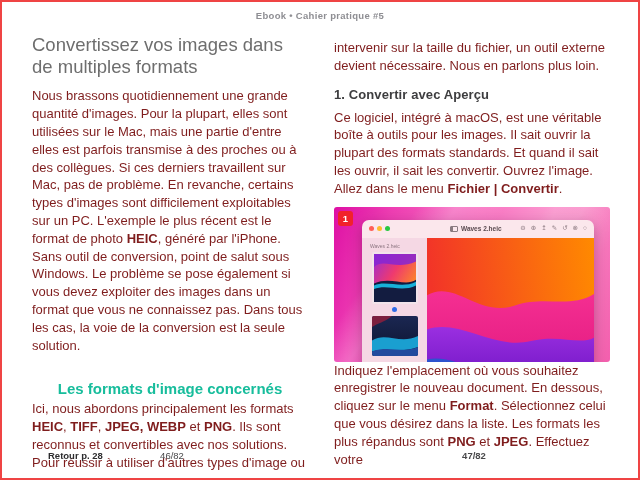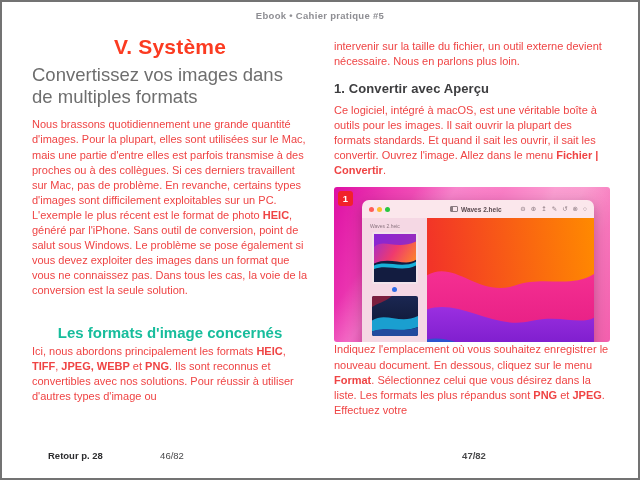--- a/index.html
+++ b/index.html
@@ -1,29 +1,29 @@
 <!DOCTYPE html>
 <html><head>
 <meta charset="utf-8">
 <style>
   * { margin:0; padding:0; box-sizing:border-box; }
   html,body { width:640px; height:480px; }
   body { font-family:"Liberation Sans", sans-serif; background:#fff; }
 
-  .page { width:640px; height:480px; border:2px solid #737373; background:#fff; position:relative; overflow:hidden; }
+  .page { width:640px; height:480px; border:2px solid #ef4444; background:#fff; position:relative; overflow:hidden; }
 
   .reader-header { position:absolute; top:8px; left:0; right:0; text-align:center;
     font-size:9.5px; font-weight:bold; color:#8e8e93; letter-spacing:.3px; }
 
   .spread { position:absolute; top:32px; left:30px; right:28px; display:flex; gap:26px; }
   .col { width:276px; }
 
   h1.chapter { color:#fb3b21; font-size:21px; text-align:center; margin:1px 0 5px; letter-spacing:.2px; }
   h2.subtitle { color:#6e6e6e; font-size:18.5px; font-weight:normal; text-align:left; line-height:1.2; margin-bottom:9px; }
-  p.body { font-size:11px; line-height:1.37; color:#ef4444; }
+  p.body { font-size:13px; line-height:1.37; color:#7f1d1d; }
   p.body .b { font-weight:bold; }
   h3.section { color:#17bd9c; font-size:15px; text-align:center; margin:26px 0 3px; }
   h4.sub { color:#3d3d3f; font-size:13px; margin:12px 0 7px; letter-spacing:.1px; }
   .col.right { padding-top:5px; }
 
   
   .shot { margin:9px 0 0; width:276px; height:155px; border-radius:3px; position:relative; overflow:hidden;
     background:linear-gradient(108deg,#dd0fa4 0%,#ee3eb3 18%,#f973c2 46%,#fb9ad0 68%,#f45fae 100%); }
   .shot .streak { position:absolute; inset:-25% -10%;
     background:linear-gradient(125deg,transparent 28%,rgba(255,255,255,.22) 36%,transparent 46%,transparent 54%,rgba(255,255,255,.16) 62%,transparent 72%); }
@@ -59,21 +59,20 @@
 
 <div class="page">
 
   <div class="reader-header">
     <span>Ebook • Cahier pratique #5</span>
   </div>
 
   <div class="spread">
 
     <div class="col left">
-      <h1 class="chapter">V. Système</h1>
       <h2 class="subtitle">Convertissez vos images dans de multiples formats</h2>
       <p class="body"><span>Nous brassons quotidiennement une grande quantité d'images. Pour la plupart, elles sont utilisées sur le Mac, mais une partie d'entre elles est parfois transmise à des proches ou à des collègues. Si ces derniers travaillent sur Mac, pas de problème. En revanche, certains types d'images sont difficilement exploitables sur un PC. L'exemple le plus récent est le format de photo </span><span class="b">HEIC</span><span>, généré par l'iPhone. Sans outil de conversion, point de salut sous Windows. Le problème se pose également si vous devez exploiter des images dans un format que vous ne connaissez pas. Dans tous les cas, la voie de la conversion est la seule solution.</span></p>
       <h3 class="section">Les formats d'image concernés</h3>
       <p class="body"><span>Ici, nous abordons principalement les formats </span><span class="b">HEIC</span><span>, </span><span class="b">TIFF</span><span>, </span><span class="b">JPEG, WEBP</span><span> et </span><span class="b">PNG</span><span>. Ils sont reconnus et convertibles avec nos solutions. Pour réussir à utiliser d'autres types d'image ou</span></p>
     </div>
 
     <div class="col right">
       <p class="body"><span>intervenir sur la taille du fichier, un outil externe devient nécessaire. Nous en parlons plus loin.</span></p>
       <h4 class="sub">1. Convertir avec Aperçu</h4>
       <p class="body"><span>Ce logiciel, intégré à macOS, est une véritable boîte à outils pour les images. Il sait ouvrir la plupart des formats standards. Et quand il sait les ouvrir, il sait les convertir. Ouvrez l'image. Allez dans le menu </span><span class="b">Fichier | Convertir</span><span>.</span></p>

